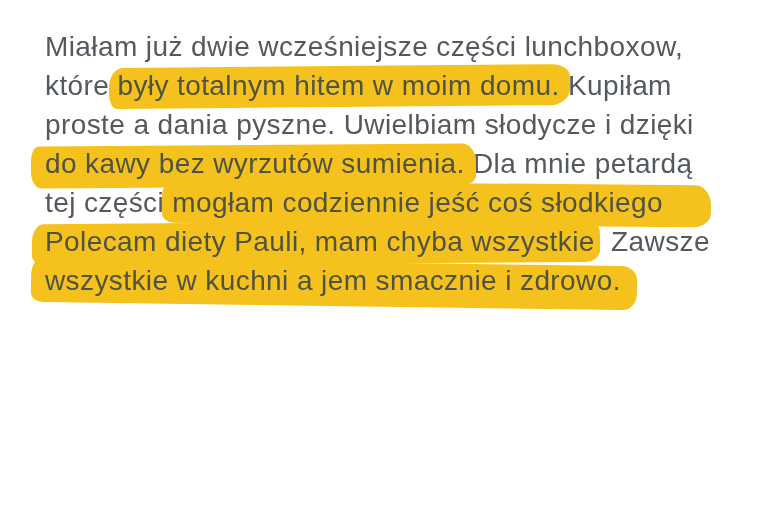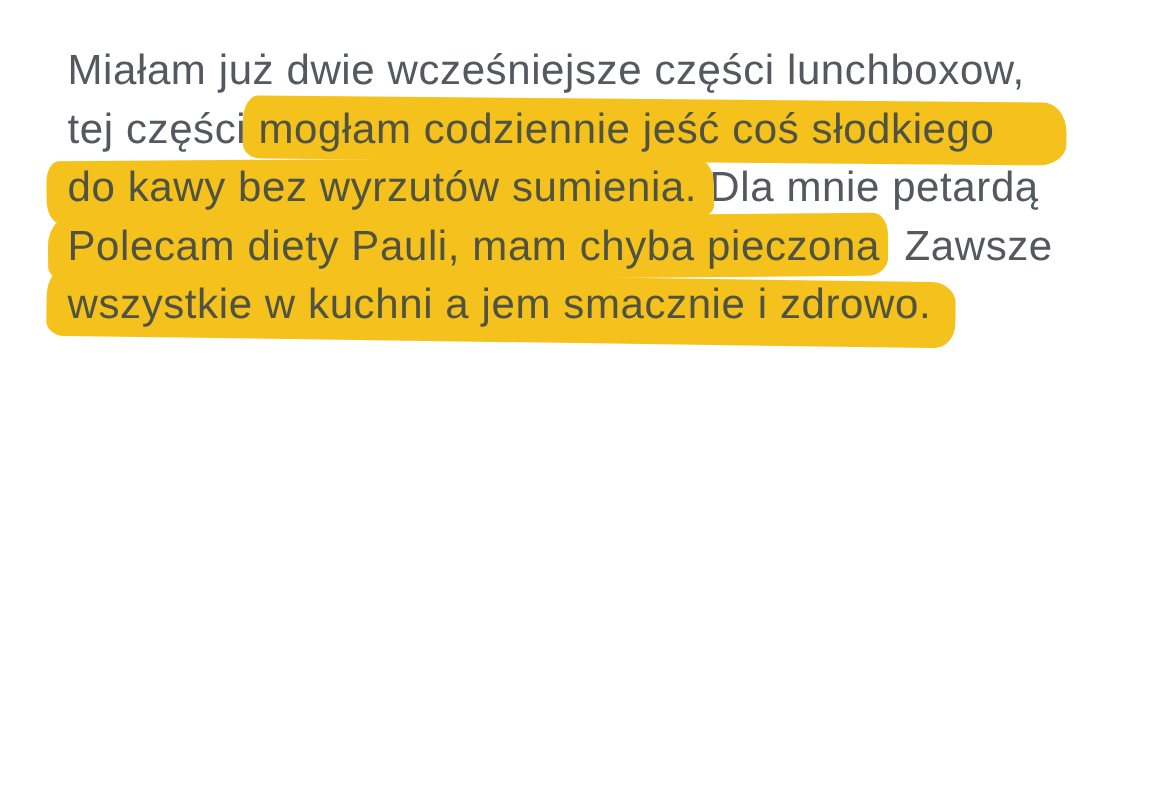--- a/index.html
+++ b/index.html
@@ -83,28 +83,30 @@
   }
 </style>
 </head>
 <body>
 
 <div class="page">
   <div class="text-block">
 
     <div class="line"><span>Miałam już dwie wcześniejsze części lunchboxow,</span></div>
 
+    <div class="line"><span>które </span><span class="hl hl-v1">były totalnym hitem w moim domu.</span><span> Kupiłam</span></div>
+
+
+    <div class="line"><span>proste a dania pyszne. Uwielbiam słodycze i dzięki</span></div>
+
+    <div class="line"><span class="hl hl-v3">do kawy bez wyrzutów sumienia.</span><span> Dla mnie petardą</span></div>
+
+    <div class="line"><span>tej części </span><span class="hl hl-v2">mogłam codziennie jeść coś słodkiego</span></div>
 
 
 
-    <div class="line"><span>tej części </span><span class="hl hl-v2">mogłam codziennie jeść coś słodkiego</span></div>
-
-    <div class="line"><span class="hl hl-v3">do kawy bez wyrzutów sumienia.</span><span> Dla mnie petardą</span></div>
-
-
-
-    <div class="line"><span class="hl hl-v4">Polecam diety Pauli, mam chyba pieczona</span><span>. Zawsze</span></div>
+    <div class="line"><span class="hl hl-v4">Polecam diety Pauli, mam chyba wszystkie</span><span>. Zawsze</span></div>
 
 
     <div class="line"><span class="hl hl-v6">wszystkie w kuchni a jem smacznie i zdrowo.</span></div>
 
   </div>
 </div>
 
 </body></html>

